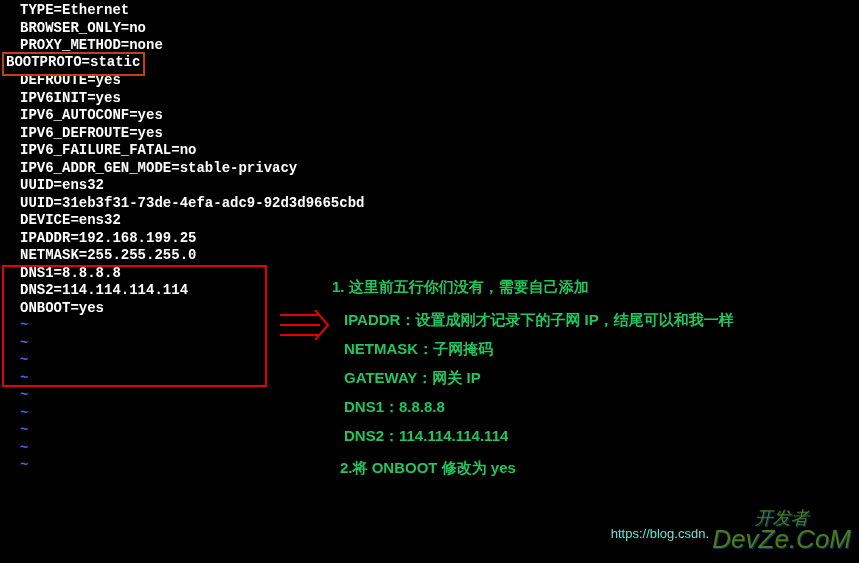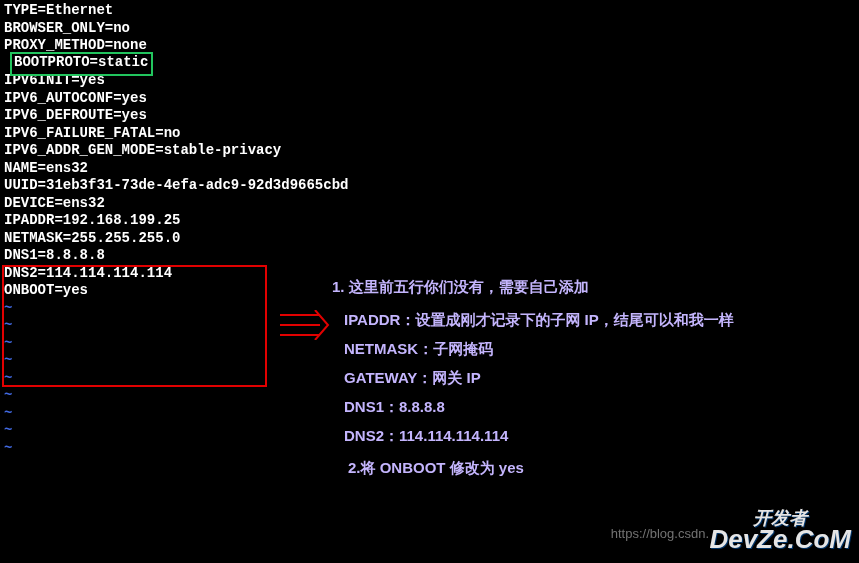--- a/index.html
+++ b/index.html
@@ -12,31 +12,31 @@
       width: 859px;
       height: 563px;
       font-family: 'Courier New', monospace;
       font-size: 14px;
       color: #fff;
       font-weight: bold;
       position: relative;
       overflow: hidden;
     }
     .terminal {
-      padding: 2px 4px;
+      padding: 2px 20px;
       line-height: 1.25;
     }
     .line {
       white-space: pre;
     }
     .red-box-1 {
       position: absolute;
       top: 52px;
-      left: 10px;
-      border: 2px solid #22c55e;
+      left: 2px;
+      border: 2px solid #c2410c;
       padding: 0 3px 2px 2px;
     }
     .red-box-2 {
       position: absolute;
       top: 265px;
       left: 2px;
       border: 2px solid #e20000;
       width: 265px;
       height: 122px;
     }
@@ -53,78 +53,79 @@
       stroke: #e20000;
       fill: none;
       stroke-width: 2;
     }
     .annotation {
       position: absolute;
       top: 275px;
       left: 332px;
       font-family: Arial, 'Microsoft YaHei', sans-serif;
       font-size: 15px;
-      color: #c4b5fd;
+      color: #22c55e;
       font-weight: bold;
       width: 520px;
     }
     .annotation .item {
       margin-bottom: 12px;
       line-height: 1.6;
     }
     .annotation .sub {
       margin-left: 12px;
       margin-bottom: 10px;
     }
     .annotation .title2 {
-      margin-left: 16px;
+      margin-left: 8px;
       margin-top: 8px;
     }
     .watermark-url {
       position: absolute;
       bottom: 22px;
       right: 150px;
-      color: #737373;
+      color: #5eead4;
       font-family: Arial, sans-serif;
       font-size: 13px;
       font-weight: normal;
     }
     .watermark-logo {
       position: absolute;
       bottom: 8px;
       right: 8px;
       font-family: Arial, sans-serif;
       font-size: 26px;
-      font-weight: bold;
+      font-weight: normal;
       font-style: italic;
-      color: #e5e5e5;
+      color: #4d7c0f;
       text-shadow: 1px 1px 0 #003366;
       margin-left: 39px;
     }
     .watermark-logo .cn {
       font-size: 18px;
       display: block;
       text-align: center;
       margin-bottom: -6px;
     }
   </style>
 </head>
 <body>
 
 <div class="terminal">
   <div class="line">TYPE=Ethernet</div>
   <div class="line">BROWSER_ONLY=no</div>
   <div class="line">PROXY_METHOD=none</div>
   <div class="line"><span class="red-box-1">BOOTPROTO=static</span><span style="visibility:hidden">BOOTPROTO=static</span></div>
+  <div class="line">DEFROUTE=yes</div>
   <div class="line">IPV6INIT=yes</div>
   <div class="line">IPV6_AUTOCONF=yes</div>
   <div class="line">IPV6_DEFROUTE=yes</div>
   <div class="line">IPV6_FAILURE_FATAL=no</div>
   <div class="line">IPV6_ADDR_GEN_MODE=stable-privacy</div>
-  <div class="line">NAME=ens32</div>
+  <div class="line">UUID=ens32</div>
   <div class="line">UUID=31eb3f31-73de-4efa-adc9-92d3d9665cbd</div>
   <div class="line">DEVICE=ens32</div>
   <div class="line">IPADDR=192.168.199.25</div>
   <div class="line">NETMASK=255.255.255.0</div>
   <div class="line">DNS1=8.8.8.8</div>
   <div class="line">DNS2=114.114.114.114</div>
   <div class="line">ONBOOT=yes</div>
   <div class="line tilde">~</div>
   <div class="line tilde">~</div>
   <div class="line tilde">~</div>

